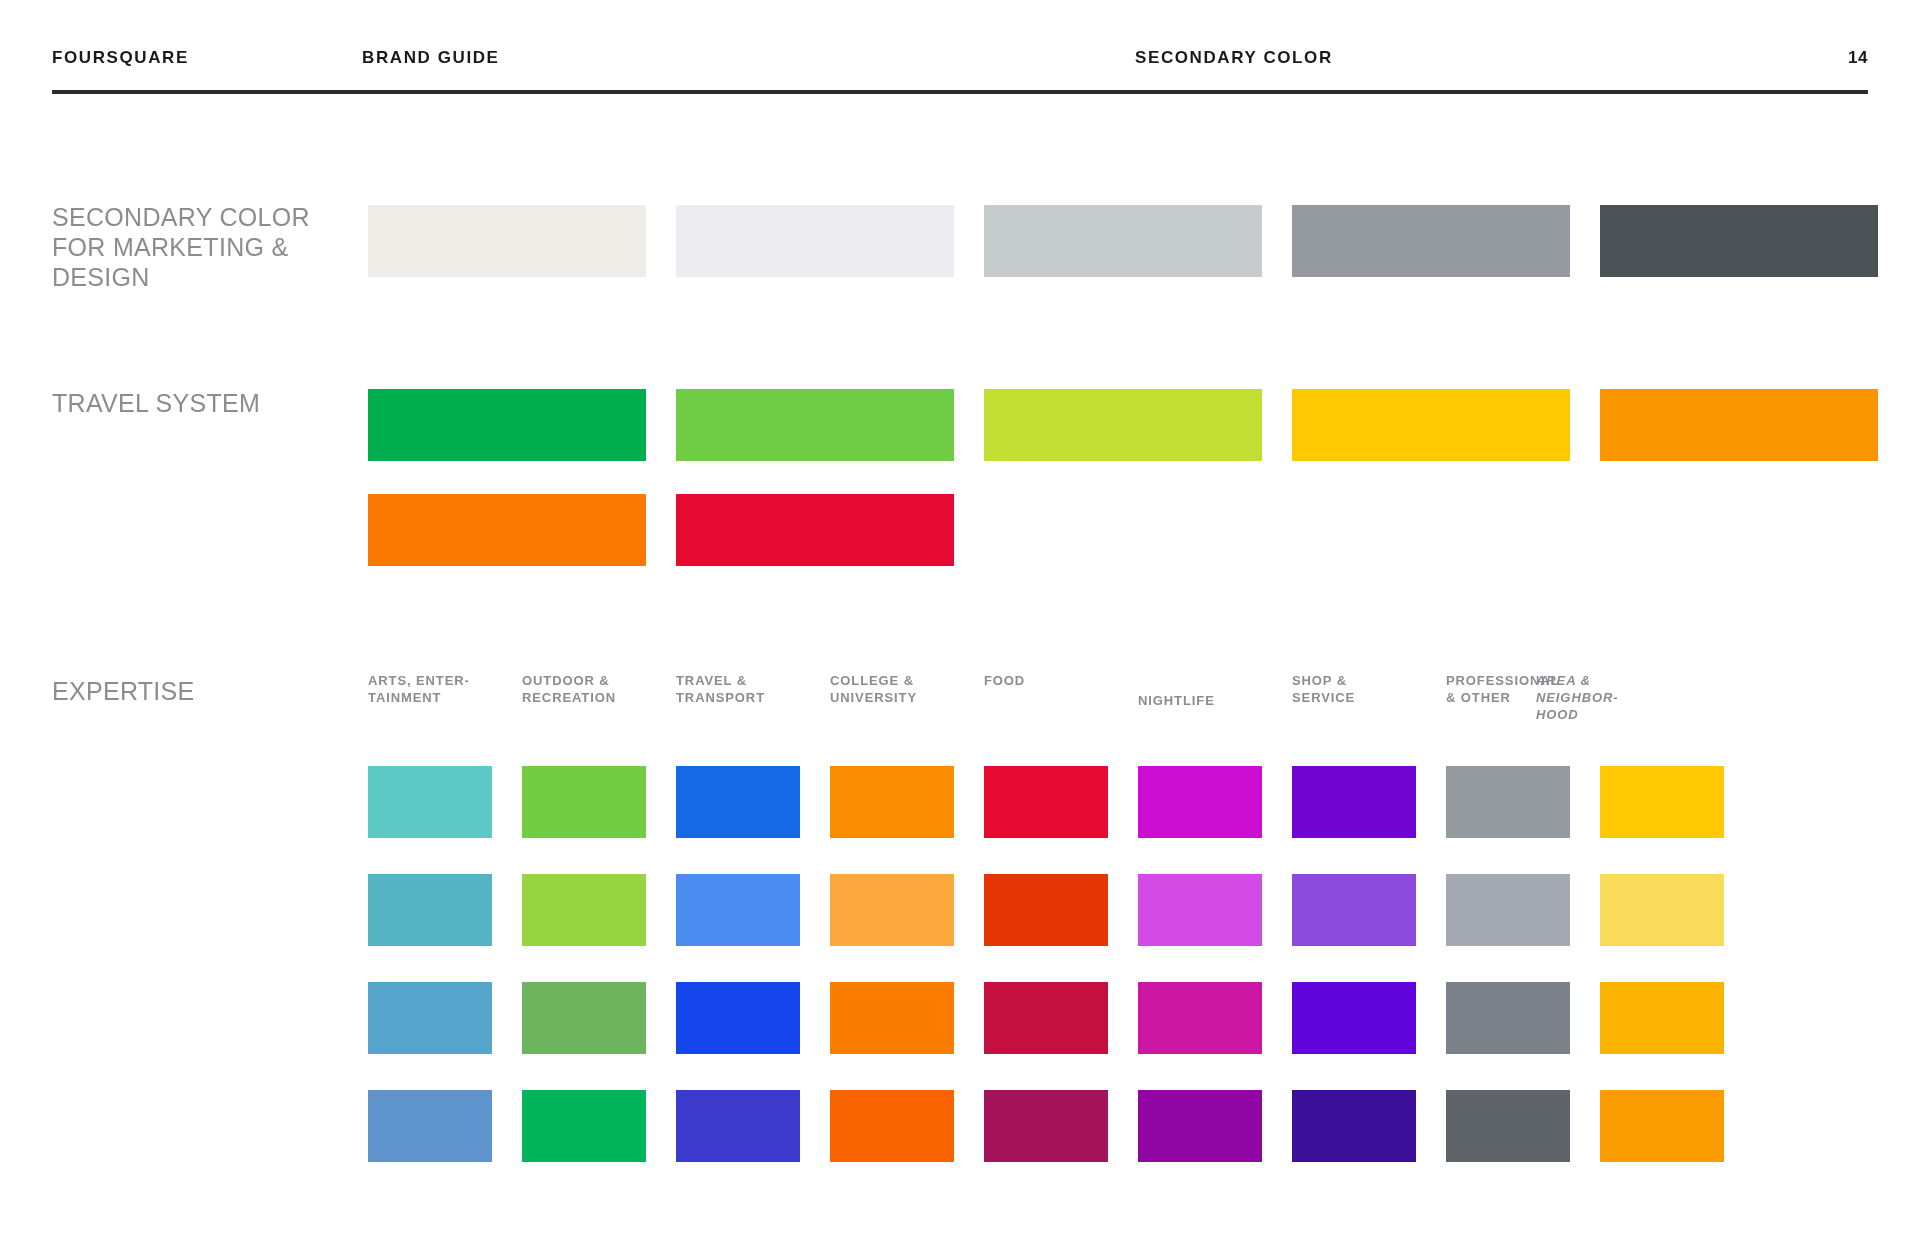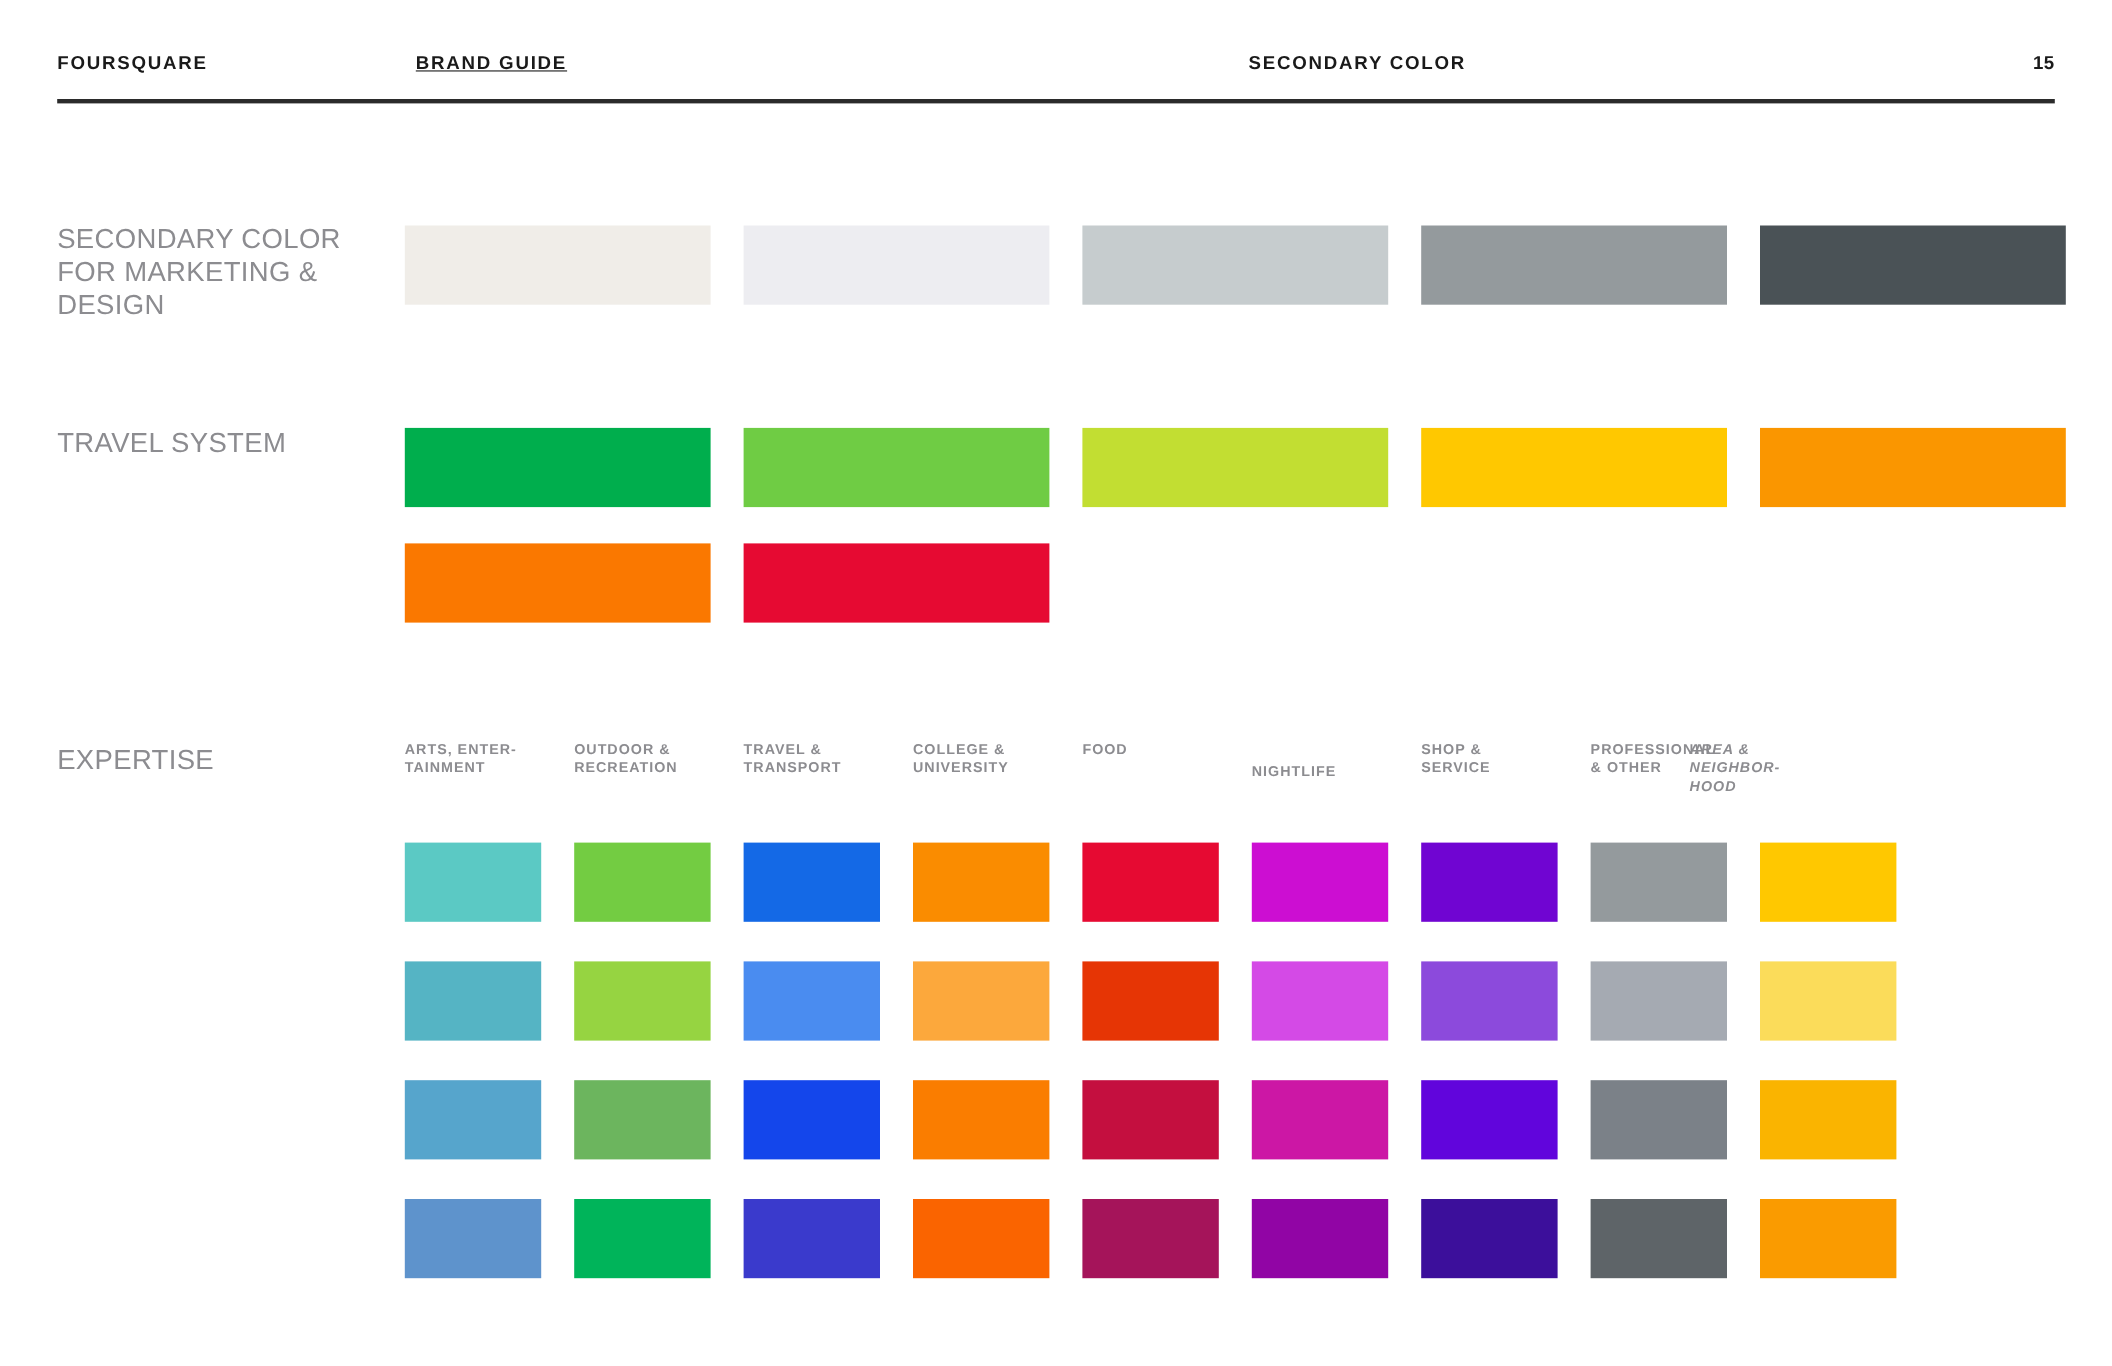--- a/index.html
+++ b/index.html
@@ -32,21 +32,21 @@
     position: absolute;
     top: 0;
     font-size: 17px;
     font-weight: bold;
     letter-spacing: 1.6px;
     color: #1a1a1a;
     white-space: nowrap;
   }
 
   .header-brand   { left: 0px; }
-  .header-guide   { left: 326px; text-decoration: underline; }
+  .header-guide   { left: 310px; }
   .header-section { left: 1083px; }
   .header-page {
     right: 0px;
     letter-spacing: 0.5px;
   }
 
   .header-rule {
     position: absolute;
     left: 52px;
     top: 90px;
@@ -110,21 +110,21 @@
 </style>
 </head>
 <body>
 
 <div class="page">
 
   <div class="header">
     <div class="header-item header-brand">FOURSQUARE</div>
     <div class="header-item header-guide">BRAND GUIDE</div>
     <div class="header-item header-section">SECONDARY COLOR</div>
-    <div class="header-item header-page">15</div>
+    <div class="header-item header-page">14</div>
   </div>
   <div class="header-rule"></div>
 
   <div class="section-label label-marketing">SECONDARY COLOR
 FOR MARKETING &amp;
 DESIGN</div>
 
   <div class="row-secondary" id="row-secondary">
       <div class="swatch swatch-wide" style="left: 368px; top: 0px; background: rgb(240, 237, 232);"></div>
       <div class="swatch swatch-wide" style="left: 676px; top: 0px; background: rgb(237, 237, 241);"></div>

